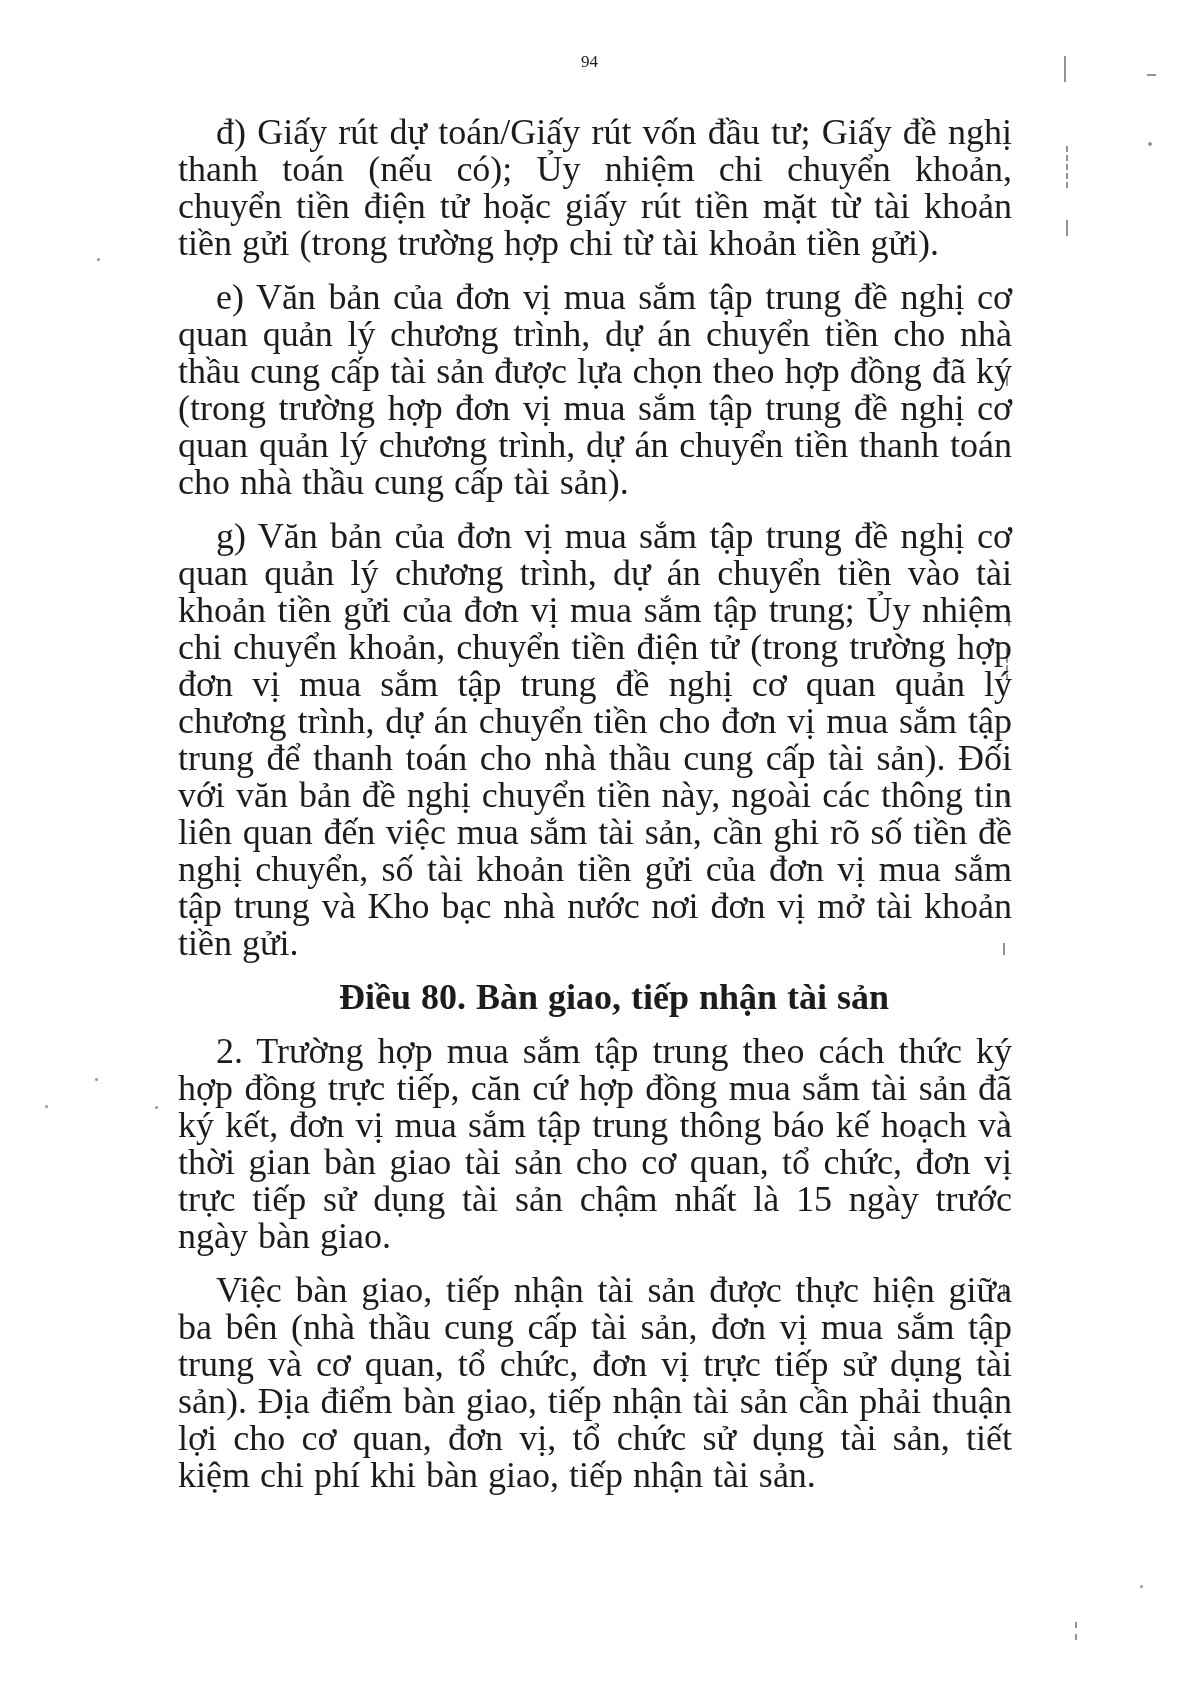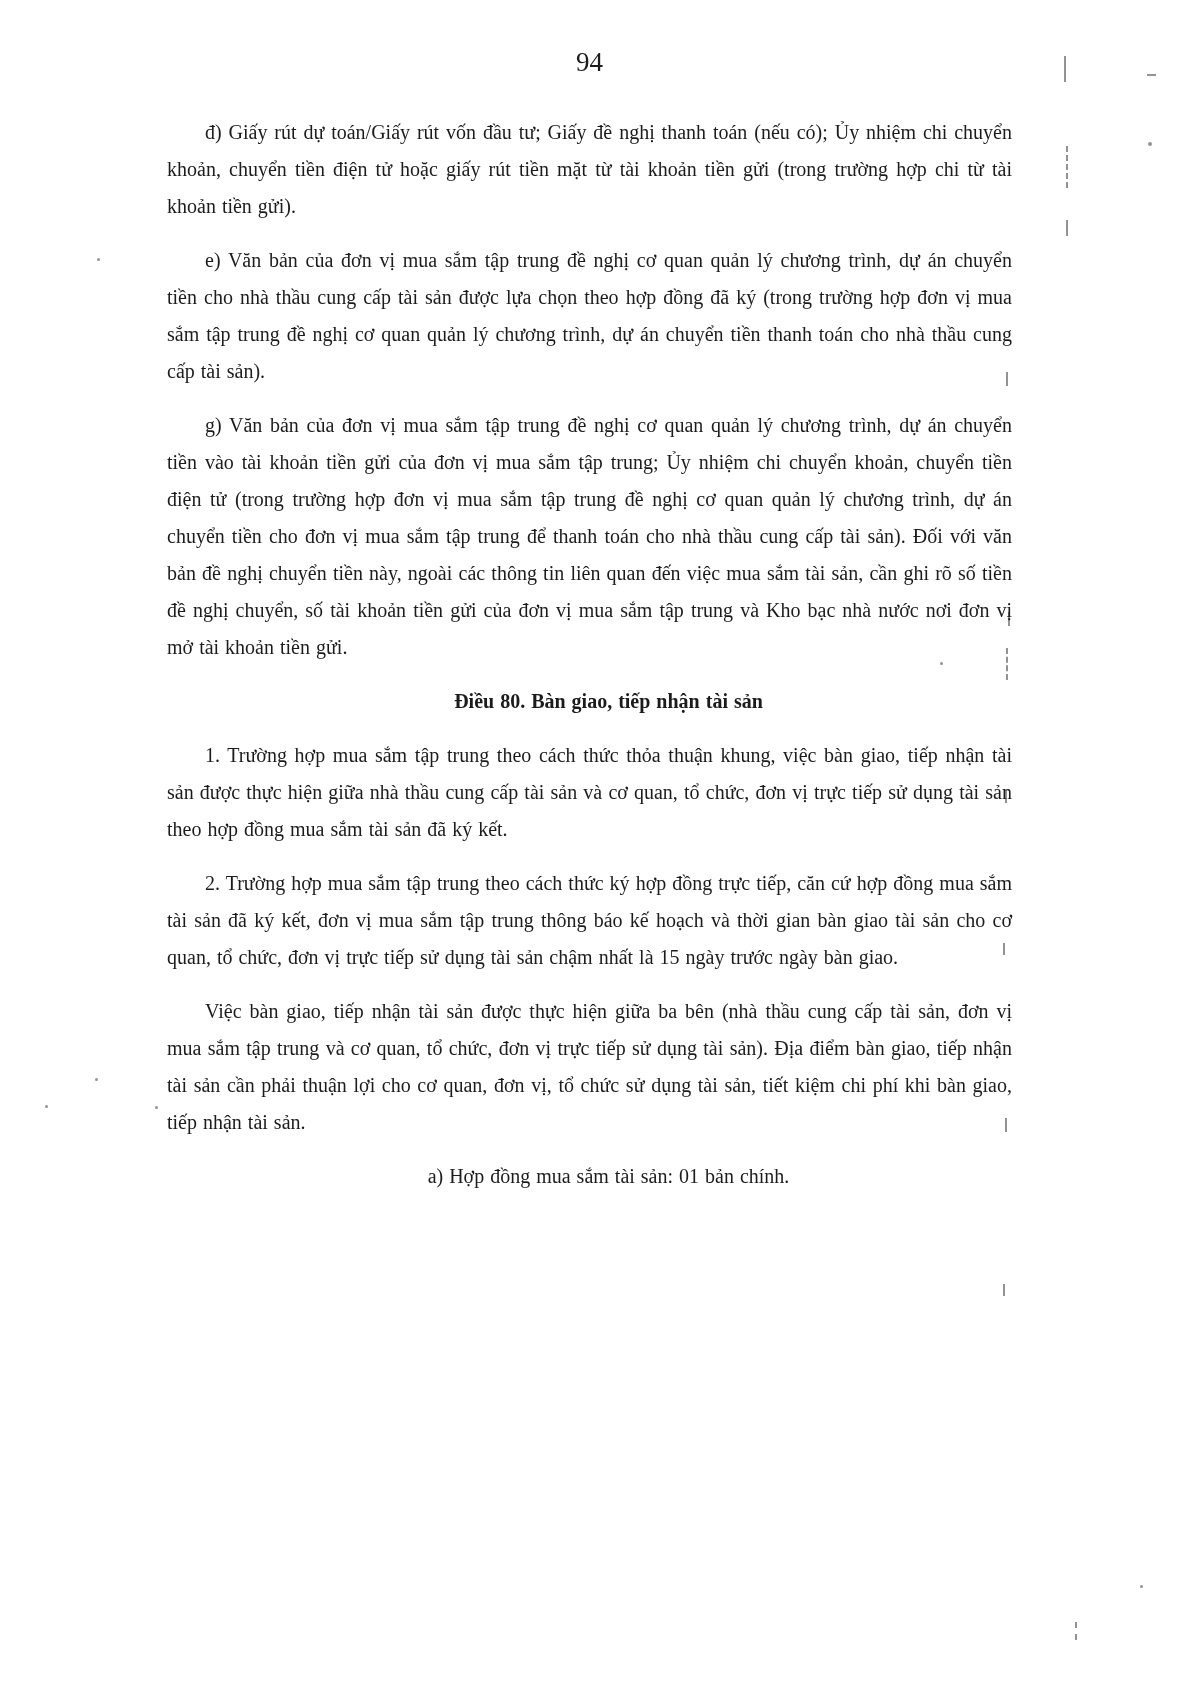--- a/index.html
+++ b/index.html
@@ -18,30 +18,30 @@
     color: #1c1c1c;
   }
   .content {
     position: absolute;
     top: 44px;
     left: 167px;
     width: 845px;
   }
   .page-number {
     text-align: center;
-    font-size: 27px;
+    font-size: 17px;
     line-height: 36px;
     margin: 0 0 34px 0;
   }
   .para {
-    font-size: 20px;
+    font-size: 36px;
     line-height: 37px;
     text-align: justify;
     text-indent: 38px;
-    margin: 0 0 17px 0;
+    margin: 0 0 17px 11px;
     word-spacing: 1px;
   }
   .heading {
     font-weight: bold;
     text-align: left;
   }
   .heading, .para.short {
     text-align: center;
   }
   .para.short {
@@ -93,20 +93,18 @@
 
   <div class="content">
     <div class="page-number">94</div>
 
     <p class="para">đ) Giấy rút dự toán/Giấy rút vốn đầu tư; Giấy đề nghị thanh toán (nếu có); Ủy nhiệm chi chuyển khoản, chuyển tiền điện tử hoặc giấy rút tiền mặt từ tài khoản tiền gửi (trong trường hợp chi từ tài khoản tiền gửi).</p>
     <p class="para">e) Văn bản của đơn vị mua sắm tập trung đề nghị cơ quan quản lý chương trình, dự án chuyển tiền cho nhà thầu cung cấp tài sản được lựa chọn theo hợp đồng đã ký (trong trường hợp đơn vị mua sắm tập trung đề nghị cơ quan quản lý chương trình, dự án chuyển tiền thanh toán cho nhà thầu cung cấp tài sản).</p>
     <p class="para">g) Văn bản của đơn vị mua sắm tập trung đề nghị cơ quan quản lý chương trình, dự án chuyển tiền vào tài khoản tiền gửi của đơn vị mua sắm tập trung; Ủy nhiệm chi chuyển khoản, chuyển tiền điện tử (trong trường hợp đơn vị mua sắm tập trung đề nghị cơ quan quản lý chương trình, dự án chuyển tiền cho đơn vị mua sắm tập trung để thanh toán cho nhà thầu cung cấp tài sản). Đối với văn bản đề nghị chuyển tiền này, ngoài các thông tin liên quan đến việc mua sắm tài sản, cần ghi rõ số tiền đề nghị chuyển, số tài khoản tiền gửi của đơn vị mua sắm tập trung và Kho bạc nhà nước nơi đơn vị mở tài khoản tiền gửi.</p>
 
     <p class="para heading">Điều 80. Bàn giao, tiếp nhận tài sản</p>
 
-    <p class="para">1. Trường hợp mua sắm tập trung theo cách thức thỏa thuận khung, việc bàn giao, tiếp nhận tài sản được thực hiện giữa nhà thầu cung cấp tài sản và cơ quan, tổ chức, đơn vị trực tiếp sử dụng tài sản theo hợp đồng mua sắm tài sản đã ký kết.</p>
     <p class="para">2. Trường hợp mua sắm tập trung theo cách thức ký hợp đồng trực tiếp, căn cứ hợp đồng mua sắm tài sản đã ký kết, đơn vị mua sắm tập trung thông báo kế hoạch và thời gian bàn giao tài sản cho cơ quan, tổ chức, đơn vị trực tiếp sử dụng tài sản chậm nhất là 15 ngày trước ngày bàn giao.</p>
     <p class="para">Việc bàn giao, tiếp nhận tài sản được thực hiện giữa ba bên (nhà thầu cung cấp tài sản, đơn vị mua sắm tập trung và cơ quan, tổ chức, đơn vị trực tiếp sử dụng tài sản). Địa điểm bàn giao, tiếp nhận tài sản cần phải thuận lợi cho cơ quan, đơn vị, tổ chức sử dụng tài sản, tiết kiệm chi phí khi bàn giao, tiếp nhận tài sản.</p>
 
-    <p class="para short">a) Hợp đồng mua sắm tài sản: 01 bản chính.</p>
   </div>
 
 </div>
 
 </body></html>

